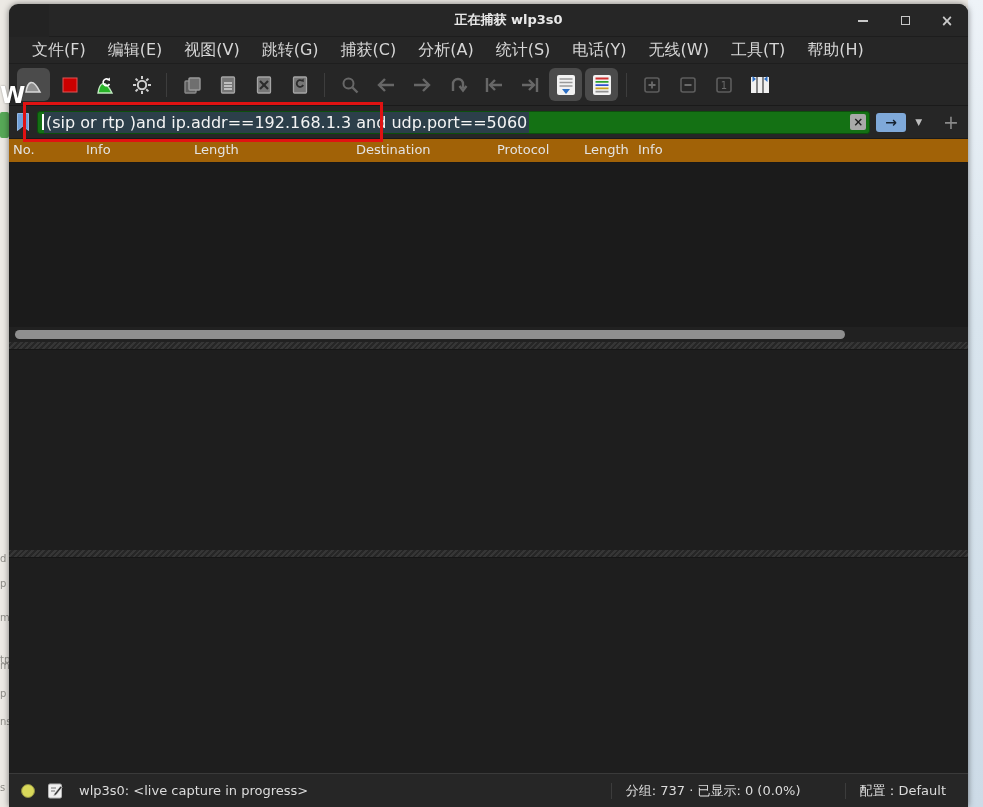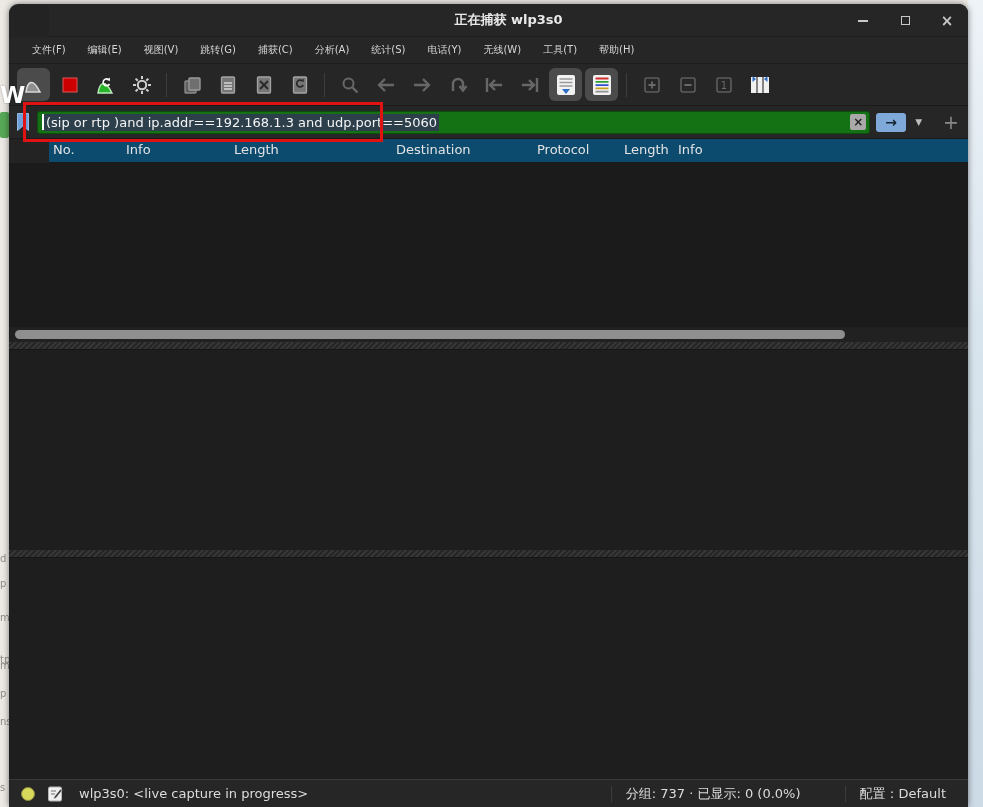--- a/index.html
+++ b/index.html
@@ -18,52 +18,52 @@
 
   .titlebar { height:33px; background:#262626; display:flex; align-items:center; position:relative; flex:0 0 auto; border-bottom:1px solid #1d1d1d;margin-left:40px; }
   .title-text { position:absolute; left:0; right:0; text-align:center; color:#e9e9e9; font-size:13px; font-weight:600; }
   .win-controls { position:absolute; right:12px; top:0; height:33px; display:flex; align-items:center; gap:24px; }
   .wc { width:18px; height:18px; display:flex; align-items:center; justify-content:center; color:#c9c9c9; cursor:default; }
   .wc-min i { display:block; width:10px; height:2px; background:#c9c9c9; }
   .wc-max i { display:block; width:9px; height:9px; border:1.5px solid #c9c9c9; }
   .wc-close { font-size:15px; font-weight:bold; }
 
   .menubar { height:27px; background:#262626; display:flex; align-items:center; padding-left:14px; gap:4px; flex:0 0 auto; border-bottom:1px solid #1e1e1e; }
-  .menu-item { color:#d6d6d6; font-size:10px; padding:2px 9px; border-radius:3px; white-space:nowrap; }
+  .menu-item { color:#d6d6d6; font-size:16px; padding:2px 9px; border-radius:3px; white-space:nowrap; }
 
   .toolbar { height:42px; background:#262626; display:flex; align-items:center; padding-left:8px; gap:3px; flex:0 0 auto; border-bottom:1px solid #1a1a1a; }
   .tbtn { width:33px; height:33px; display:flex; align-items:center; justify-content:center; border-radius:6px; flex:0 0 auto; }
   .tbtn.active { background:#4b4b4b; }
   .tsep { width:1px; height:24px; background:#3d3d3d; margin:0 5px; flex:0 0 auto; }
 
   
   .filterbar { height:33px; background:#262626; display:flex; align-items:center; padding:0 9px 0 6px; gap:6px; flex:0 0 auto; border-bottom:1px solid #1a1a1a; }
   .filter-field { flex:1 1 auto; height:23px; background:#147114; border:1px solid #0c4f0c; border-radius:3px; display:flex; align-items:center; padding:0 3px 0 4px; min-width:0; }
   .filter-cursor { width:2px; height:16px; background:#ffffff; flex:0 0 auto; }
-  .filter-text { background:#2c3f4a; color:#f4f4f4; font-size:13px; padding:1px 2px; white-space:nowrap; overflow:hidden; }
+  .filter-text { background:#2c3f4a; color:#f4f4f4; font-size:16px; padding:1px 2px; white-space:nowrap; overflow:hidden; }
   .filter-spacer { flex:1 1 auto; }
   .filter-clear { width:16px; height:16px; background:#a9a9a9; color:#1e1e1e; font-size:12px; font-weight:bold; display:flex; align-items:center; justify-content:center; border-radius:2px; flex:0 0 auto; }
   .filter-apply { width:30px; height:19px; background:#7fa9d9; border-radius:3px; display:flex; align-items:center; justify-content:center; color:#16222f; font-size:14px; font-weight:bold; flex:0 0 auto; }
   .filter-caret { color:#bdbdbd; font-size:9px; padding:0 3px; }
   .filter-add { color:#8a8a8a; font-size:19px; margin-left:12px; line-height:1; }
 
   
-  .pl-header { height:24px; background:#0c4a6e; border-bottom:1px solid #191919; position:relative; flex:0 0 auto;margin-left:40px; }
+  .pl-header { height:24px; background:#a16207; border-bottom:1px solid #191919; position:relative; flex:0 0 auto; }
   .pl-header .col { position:absolute; top:3px; color:#e3e3e3; font-size:13px; white-space:nowrap; }
   .pl-body { height:164px; background:#1b1b1b; flex:0 0 auto; }
   .hscroll { height:15px; background:#212121; flex:0 0 auto; position:relative; }
   .hscroll .thumb { position:absolute; left:6px; top:3px; width:830px; height:9px; background:#8f8f8f; border-radius:5px; }
 
   .splitter { height:7px; background:#2b2b2b; flex:0 0 auto;
     background-image:repeating-linear-gradient(135deg, rgba(255,255,255,.05) 0 2px, rgba(0,0,0,.12) 2px 4px); }
   .pane-details { height:201px; background:#1e1e1e; flex:0 0 auto; border-top:1px solid #161616; }
   .pane-bytes { flex:1 1 auto; background:#1e1e1e; border-top:1px solid #161616; }
 
   
-  .statusbar { height:28px; background:#262626; border-top:1px solid #3a3a3a; display:flex; align-items:center; padding:0 22px 0 12px; flex:0 0 auto; color:#dcdcdc; font-size:13px; }
+  .statusbar { height:34px; background:#262626; border-top:1px solid #3a3a3a; display:flex; align-items:center; padding:0 22px 0 12px; flex:0 0 auto; color:#dcdcdc; font-size:13px; }
   .expert-dot { width:14px; height:14px; border-radius:50%; background:#d8d85a; border:1px solid #8d8d42; flex:0 0 auto; }
   .comment-icon { margin-left:12px; flex:0 0 auto; }
   .capture-info { margin-left:16px; white-space:nowrap; }
   .sb-spacer { flex:1 1 auto; }
   .sb-sep { width:1px; height:16px; background:#3c3c3c; margin:0 14px; flex:0 0 auto; }
   .sb-group { white-space:nowrap; }
   .profile-group { margin-left:40px; white-space:nowrap; }
 
   
   .annotation { position:absolute; left:23px; top:102px; width:360px; height:40px; border:3px solid #e01212; z-index:60; pointer-events:none; }

